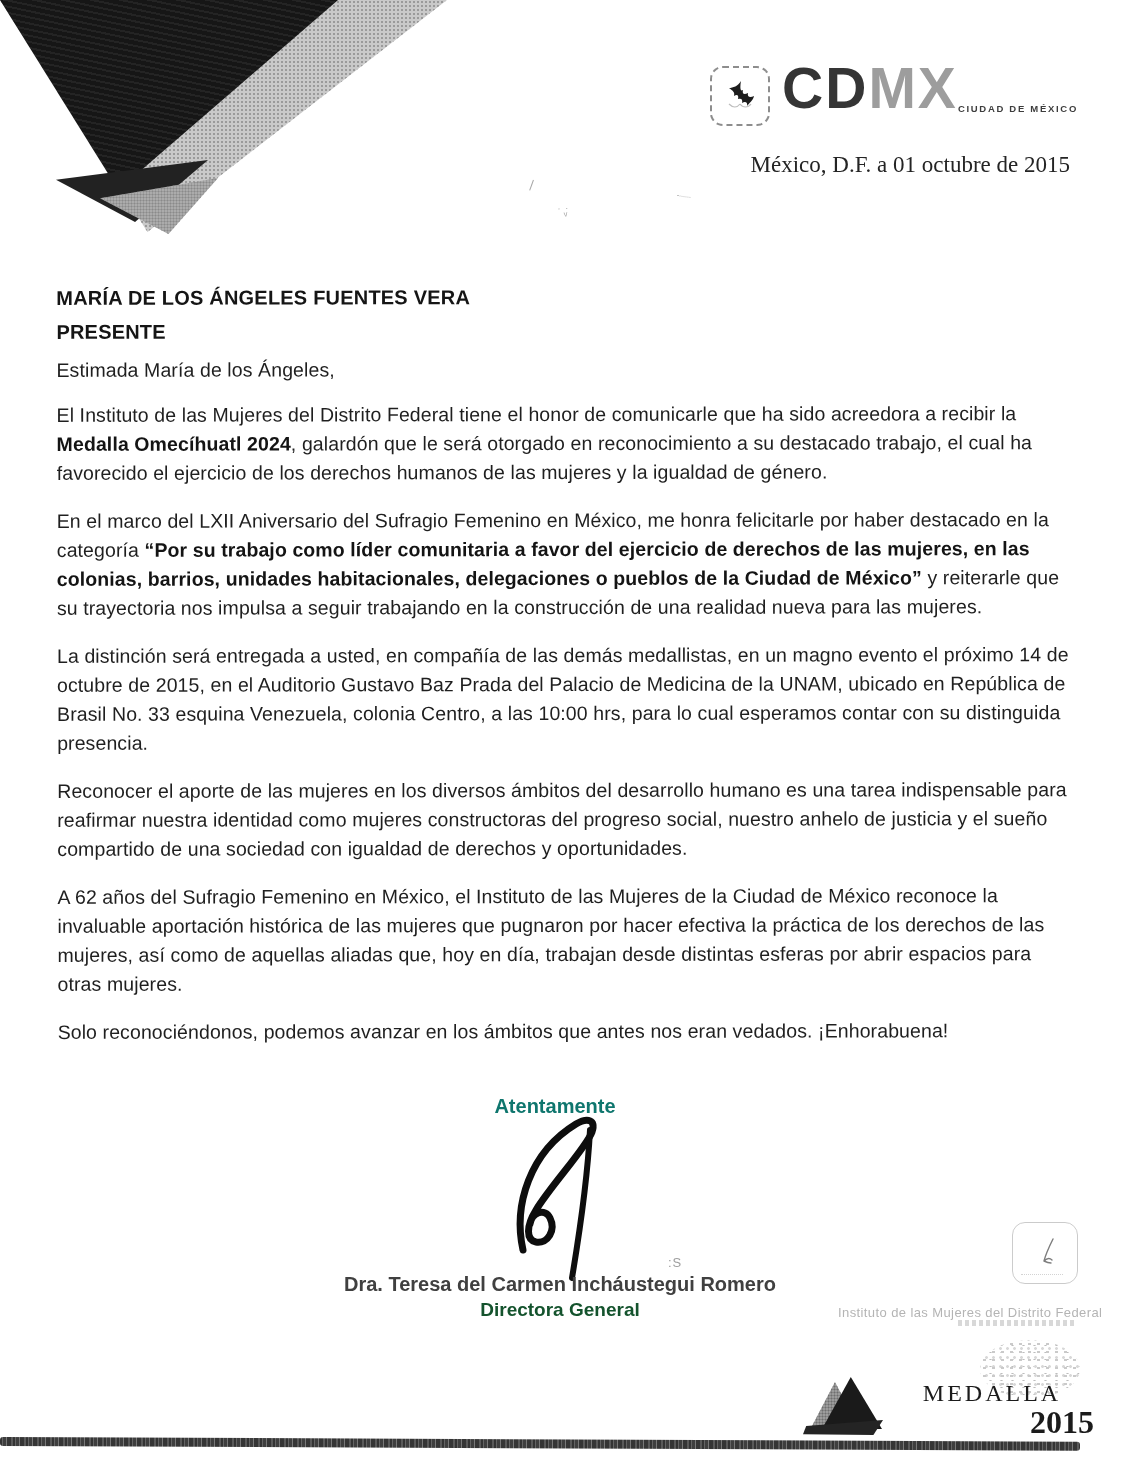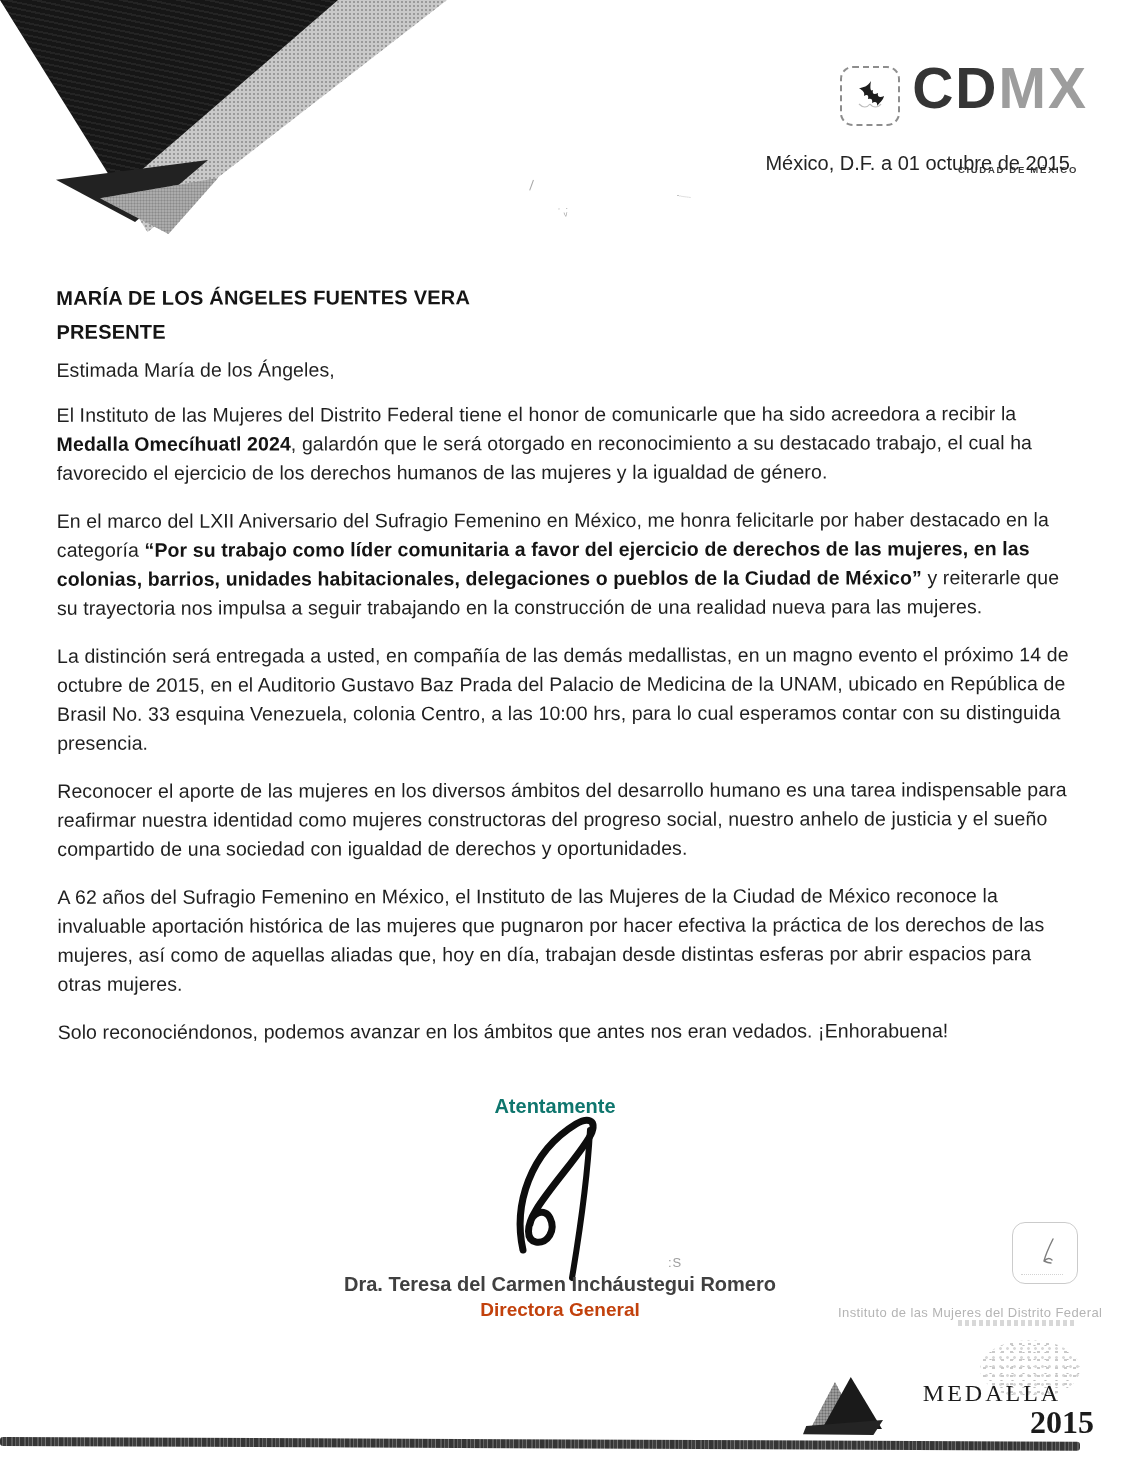--- a/index.html
+++ b/index.html
@@ -24,49 +24,49 @@
     clip-path:polygon(0 32%,100% 0,52% 100%);background:#222;}
   .tri-gray-small{left:100px;top:178px;width:118px;height:56px;
     clip-path:polygon(0 36%,100% 0,58% 100%);
     background-color:#ababab;
     background-image:radial-gradient(#8a8a8a 0.8px, transparent 1.2px);
     background-size:3px 3px;}
   
   .cdmx{position:absolute;top:62px;right:52px;display:flex;align-items:flex-start;}
   .cdmx-icon{width:56px;height:56px;border:2px dashed #8d8d8d;border-radius:13px;
     margin:4px 12px 0 0;display:flex;align-items:center;justify-content:center;}
-  .cdmx-wordwrap{display:flex;flex-direction:column;gap:40px;}
+  .cdmx-wordwrap{display:flex;flex-direction:row;}
   .cdmx-word{font-size:57px;font-weight:700;letter-spacing:2px;line-height:0.92;}
   .cdmx-cd{color:#353535;}
   .cdmx-mx{color:#9d9d9d;}
   .cdmx-tagline{font-size:9.5px;font-weight:700;letter-spacing:1.7px;color:#3c3c3c;
     align-self:flex-end;padding-right:10px;margin-top:10px;}
   
-  .dateline{position:absolute;top:152px;right:70px;font-size:20px;color:#242424;}
+  .dateline{position:absolute;top:152px;right:70px;font-size:23px;color:#242424;font-family:Liberation Serif, serif;}
   
   .artifact{position:absolute;color:#9b9b9b;}
   .a1{left:531px;top:180px;width:2px;height:11px;border-left:1.6px solid #8f8f8f;transform:rotate(20deg);opacity:.8;}
   .a2{left:558px;top:206px;font-size:11px;color:#a5a5a5;transform:rotate(-6deg);letter-spacing:2px;}
   .a3{left:676px;top:196px;width:14px;height:7px;border-top:1.4px dotted #b5b5b5;transform:rotate(8deg);opacity:.8;}
   
   .body-text{position:absolute;left:57px;top:280px;width:1012px;font-size:19.5px;line-height:29px;
     letter-spacing:.1px;transform:rotate(-0.1deg);}
   .addr-name{font-weight:700;font-size:20px;line-height:34px;color:#151515;letter-spacing:.2px;}
   .addr-present{font-weight:700;font-size:20px;line-height:34px;color:#151515;margin-bottom:6px;letter-spacing:.2px;}
   .salutation{line-height:30px;margin-bottom:16px;}
   .para{margin:0 0 19px 0;}
   .para .b{font-weight:700;color:#141414;}
   
   .closing-wrap{position:absolute;left:340px;top:1095px;width:430px;text-align:center;}
   .atentamente{font-weight:700;font-size:20px;color:#0f766e;}
   .signature-svg{position:absolute;left:468px;top:1100px;}
   .sig-artifact{position:absolute;left:668px;top:1255px;font-size:13px;color:#9e9e9e;letter-spacing:1px;}
   .signer{position:absolute;left:340px;top:1272px;width:440px;text-align:center;}
   .signer-name{font-weight:700;font-size:20px;line-height:25px;color:#404040;}
-  .signer-title{font-weight:700;font-size:19px;line-height:25px;color:#c2410c;}
+  .signer-title{font-weight:700;font-size:19px;line-height:25px;color:#14532d;}
   
   .stamp-icon{position:absolute;left:1012px;top:1222px;width:64px;height:60px;
     border:1.6px solid #c6c6c6;border-radius:13px;opacity:.9;}
   .stamp-glyph{position:absolute;left:26px;top:14px;}
   .stamp-dashes{position:absolute;left:8px;bottom:8px;width:42px;border-bottom:1.6px dotted #cfcfcf;}
   .stamp-line1{position:absolute;left:838px;top:1297px;width:280px;font-size:13px;color:#b4b4b4;
     letter-spacing:.4px;filter:blur(0.4px);margin-top:8px;}
   .stamp-line2{position:absolute;left:958px;top:1320px;width:118px;height:6px;
     background:repeating-linear-gradient(90deg,#d8d8d8 0 4px,transparent 4px 7px);
     filter:blur(0.4px);}

